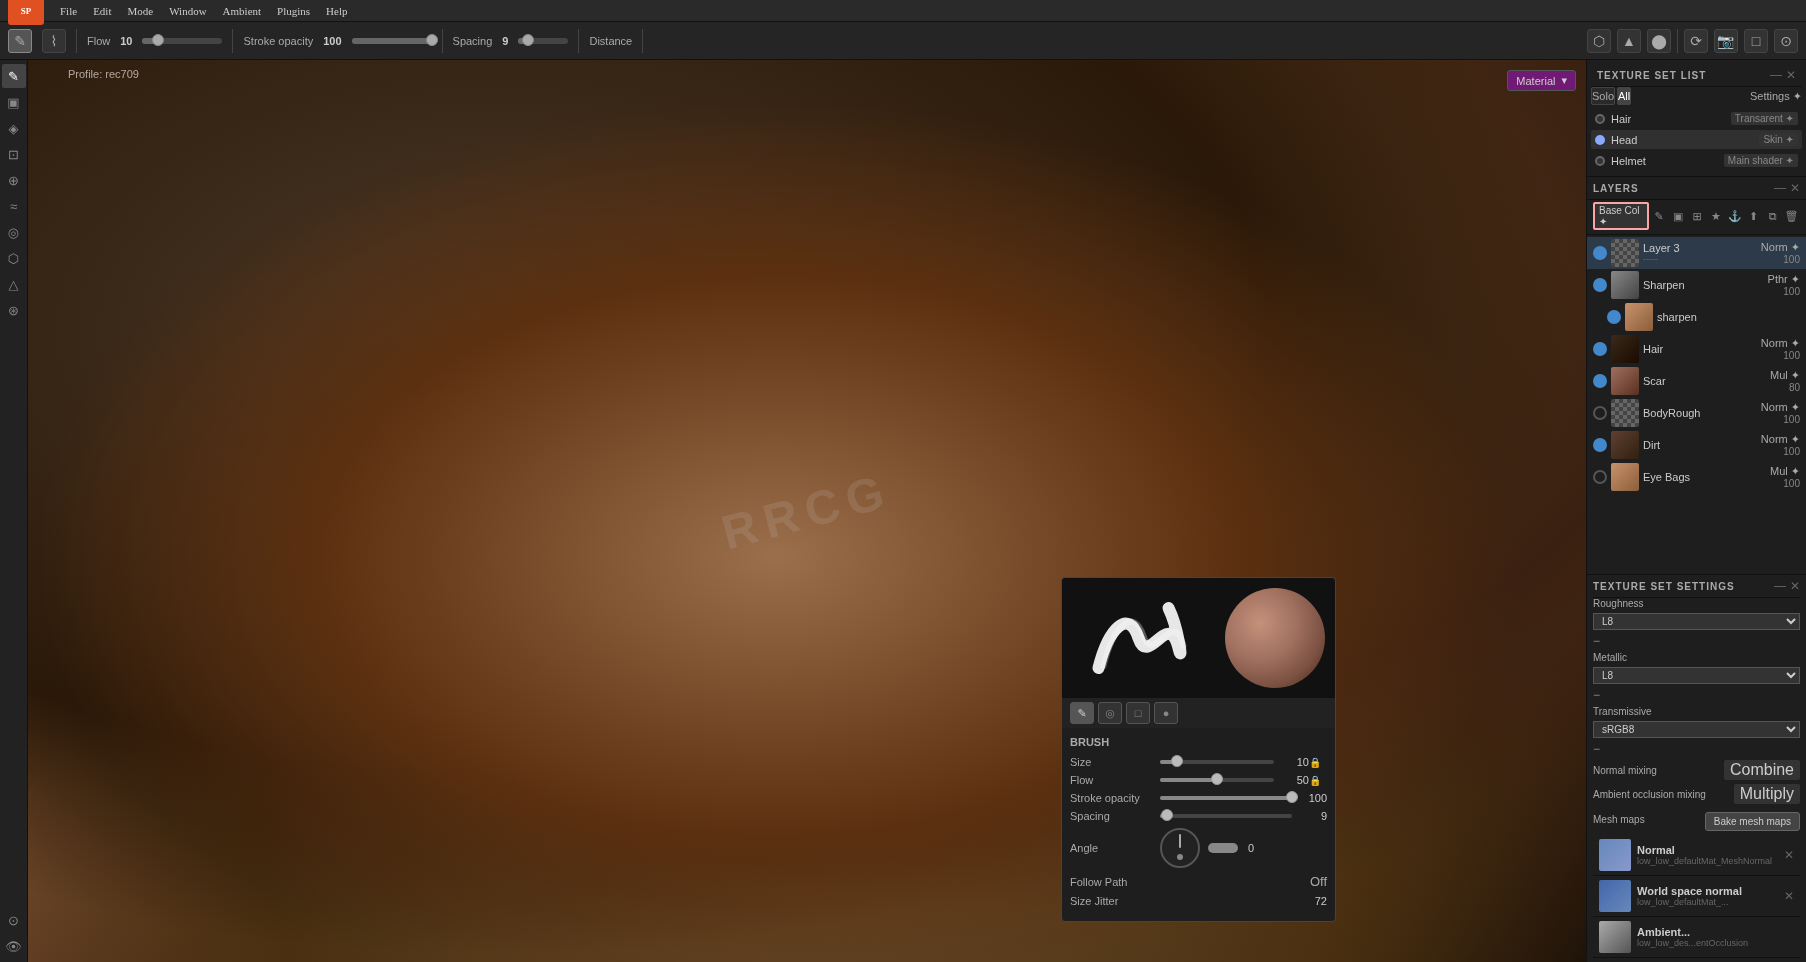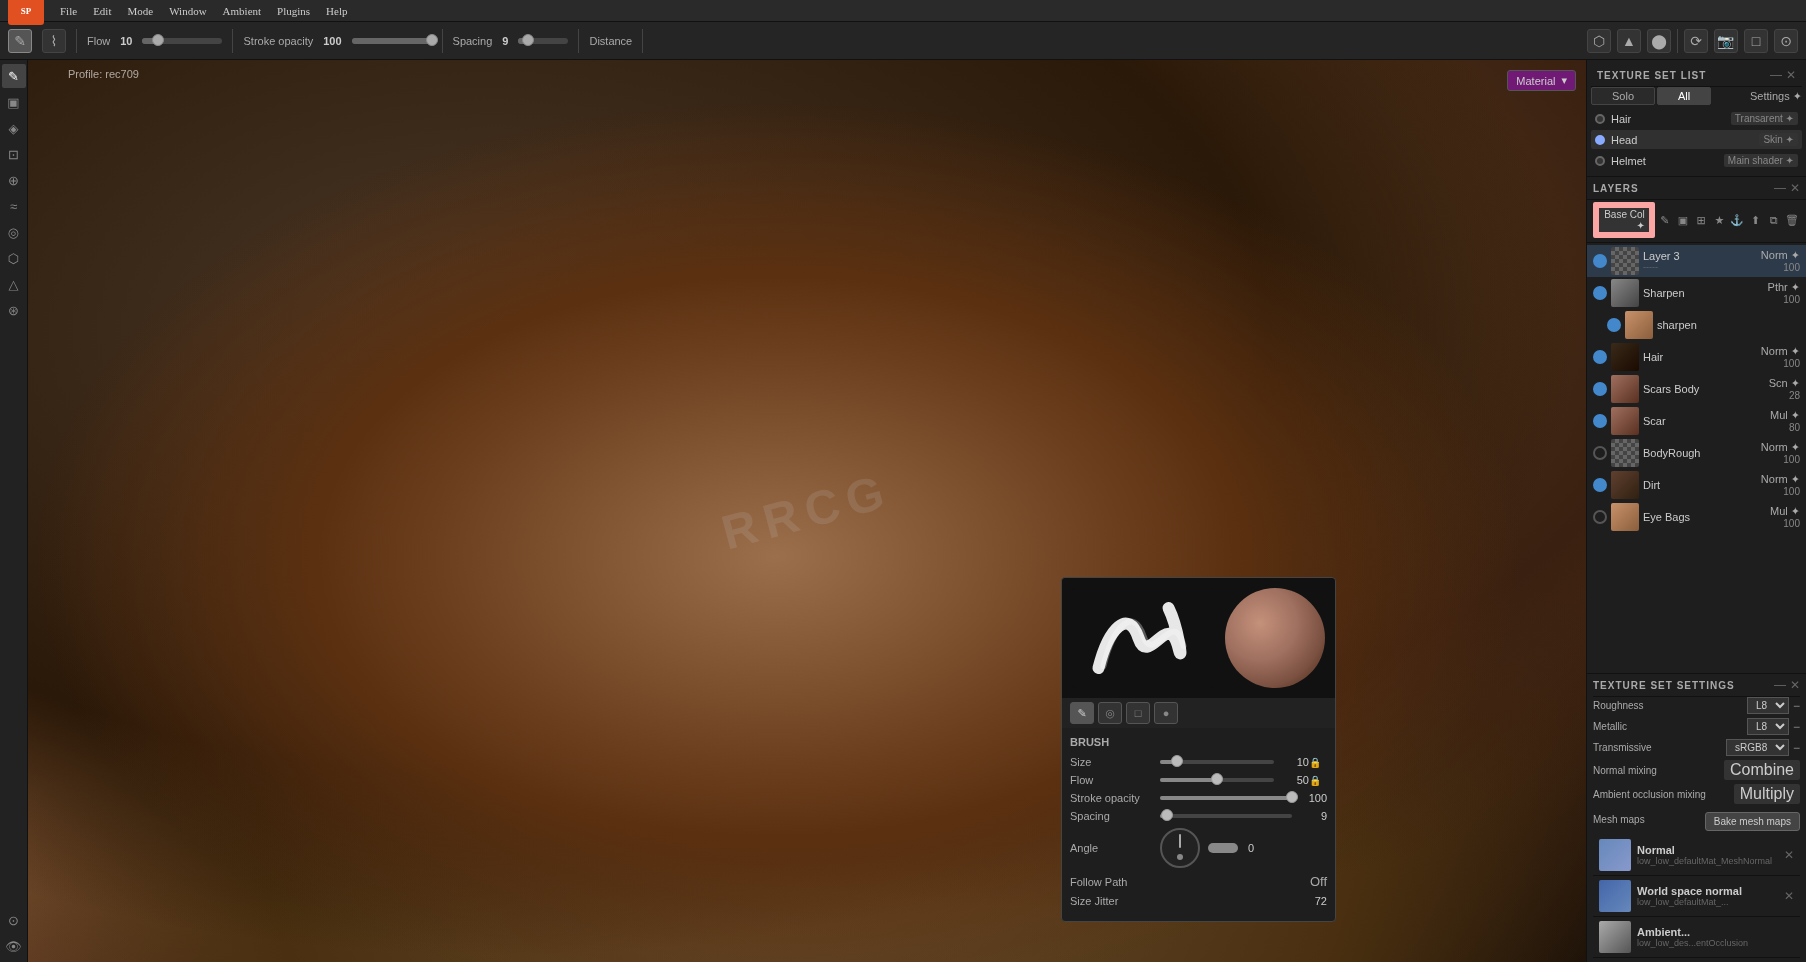--- a/index.html
+++ b/index.html
@@ -315,21 +315,21 @@
       background: #1e1e1e;
       padding: 4px;
       border-bottom: 1px solid #111;
     }
     .texture-set-tabs {
       display: flex;
       align-items: center;
       margin-bottom: 4px;
     }
     .tst-tab {
-      padding: 2px 20px;
+      padding: 2px 0;
       font-size: 11px;
       color: #aaa;
       border: 1px solid #444;
       border-radius: 2px;
       cursor: pointer;
       background: #2a2a2a;
       margin-right: 2px;
     }
     .tst-tab.active { background: #444; color: #fff; }
     .settings-btn {
@@ -379,27 +379,26 @@
     }
     .layers-toolbar {
       display: flex;
       align-items: center;
       padding: 2px 6px 4px;
       gap: 2px;
       border-bottom: 1px solid #111;
     }
     .layer-filter-dropdown {
       background: #333;
-      border: 6px solid #fca5a5;
+      border: 2px solid #fca5a5;
       color: #ccc;
       font-size: 10px;
       padding: 1px 4px;
       border-radius: 2px;
       cursor: pointer;
-      text-align: right;
     }
     .layer-tool-btn {
       width: 20px;
       height: 20px;
       display: flex;
       align-items: center;
       justify-content: center;
       color: #888;
       font-size: 11px;
       cursor: pointer;
@@ -470,23 +469,23 @@
     }
 
     
     .tss-panel {
       background: #1e1e1e;
       border-top: 1px solid #111;
       padding: 4px 6px;
     }
     .tss-row {
       display: flex;
-      align-items: center;
       margin-bottom: 4px;
       gap: 4px;
+      flex-direction: column;
     }
     .tss-label { color: #aaa; font-size: 10px; flex: 1; }
     .tss-select {
       background: #333;
       border: 1px solid #555;
       color: #ccc;
       font-size: 10px;
       padding: 1px 4px;
       border-radius: 0;
       cursor: pointer;
@@ -873,31 +872,20 @@
           <div class="layer-thumb hair"></div>
           <div class="layer-info">
             <div class="layer-name">Hair</div>
           </div>
           <div style="text-align:right">
             <div class="layer-blend">Norm ✦</div>
             <div class="layer-opacity">100</div>
           </div>
         </div>
 
-        <div class="layer-item">
-          <div class="layer-visibility visible"></div>
-          <div class="layer-thumb scar"></div>
-          <div class="layer-info">
-            <div class="layer-name">Scars Body</div>
-          </div>
-          <div style="text-align:right">
-            <div class="layer-blend">Scn ✦</div>
-            <div class="layer-opacity">28</div>
-          </div>
-        </div>
 
         <div class="layer-item">
           <div class="layer-visibility visible"></div>
           <div class="layer-thumb scar"></div>
           <div class="layer-info">
             <div class="layer-name">Scar</div>
           </div>
           <div style="text-align:right">
             <div class="layer-blend">Mul ✦</div>
             <div class="layer-opacity">80</div>

